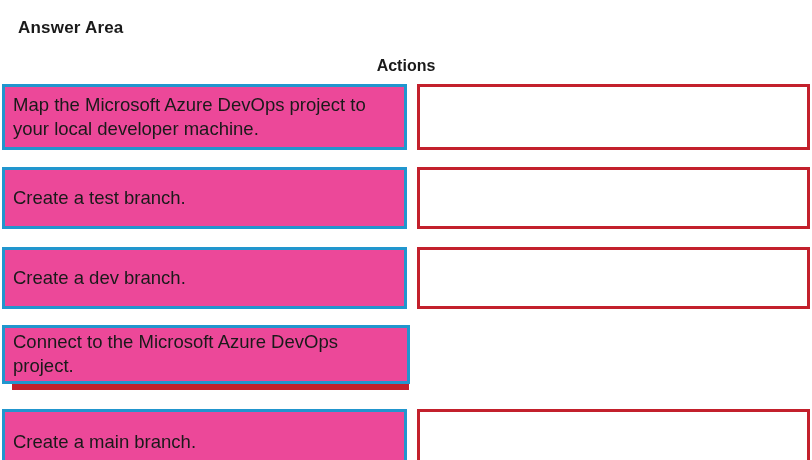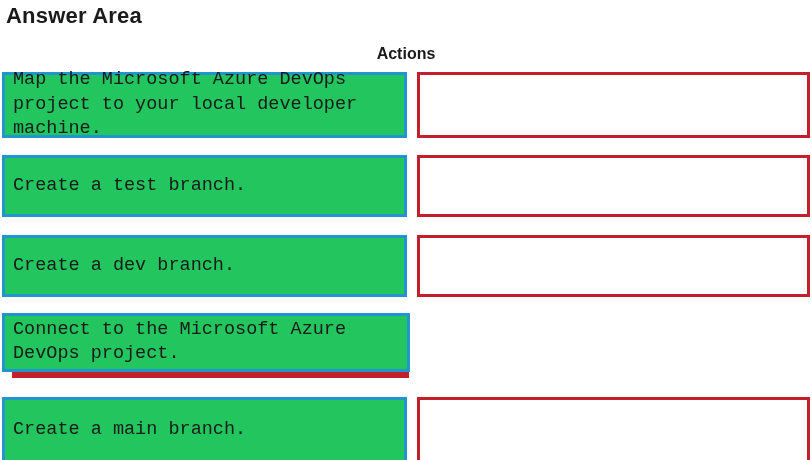--- a/index.html
+++ b/index.html
@@ -11,22 +11,22 @@
     overflow: hidden;
     font-family: "Liberation Sans", sans-serif;
     color: var(--text, #1a1a1a);
   }
   .content {
     padding: 1px 0 0 2px;
     width: 810px;
     box-sizing: border-box;
   }
   h1.page-title {
-    margin: 4px;
-    font-size: 22px;
+    margin: 16px;
+    font-size: 17px;
     line-height: 22px;
     font-weight: 700;
     letter-spacing: 0.2px;
   }
   h2.actions-heading {
     margin: 18px 0 0 0;
     font-size: 16px;
     line-height: 18px;
     font-weight: 700;
     text-align: center;
@@ -35,28 +35,27 @@
     margin-top: 9px;
   }
   .row {
     display: flex;
     align-items: stretch;
   }
   .row .action-box {
     width: 408px;
     box-sizing: border-box;
     border: 3px solid var(--action-border, #2196CE);
-    background: #22c55e;
+    background: #ec4899;
     display: flex;
     align-items: center;
     padding: 2px 6px 2px 8px;
     font-size: 18.5px;
     line-height: 1.32;
     color: var(--text, #1a1a1a);
-    font-family: Liberation Mono, monospace;
   }
   .row .target-box {
     width: 397px;
     margin-left: 10px;
     box-sizing: border-box;
     border: 3px solid var(--target-border, #C3202C);
     background: #ffffff;
   }
   .r1 { height: 66px; margin-bottom: 17px; }
   .r2 { height: 62px; margin-bottom: 18px; }

